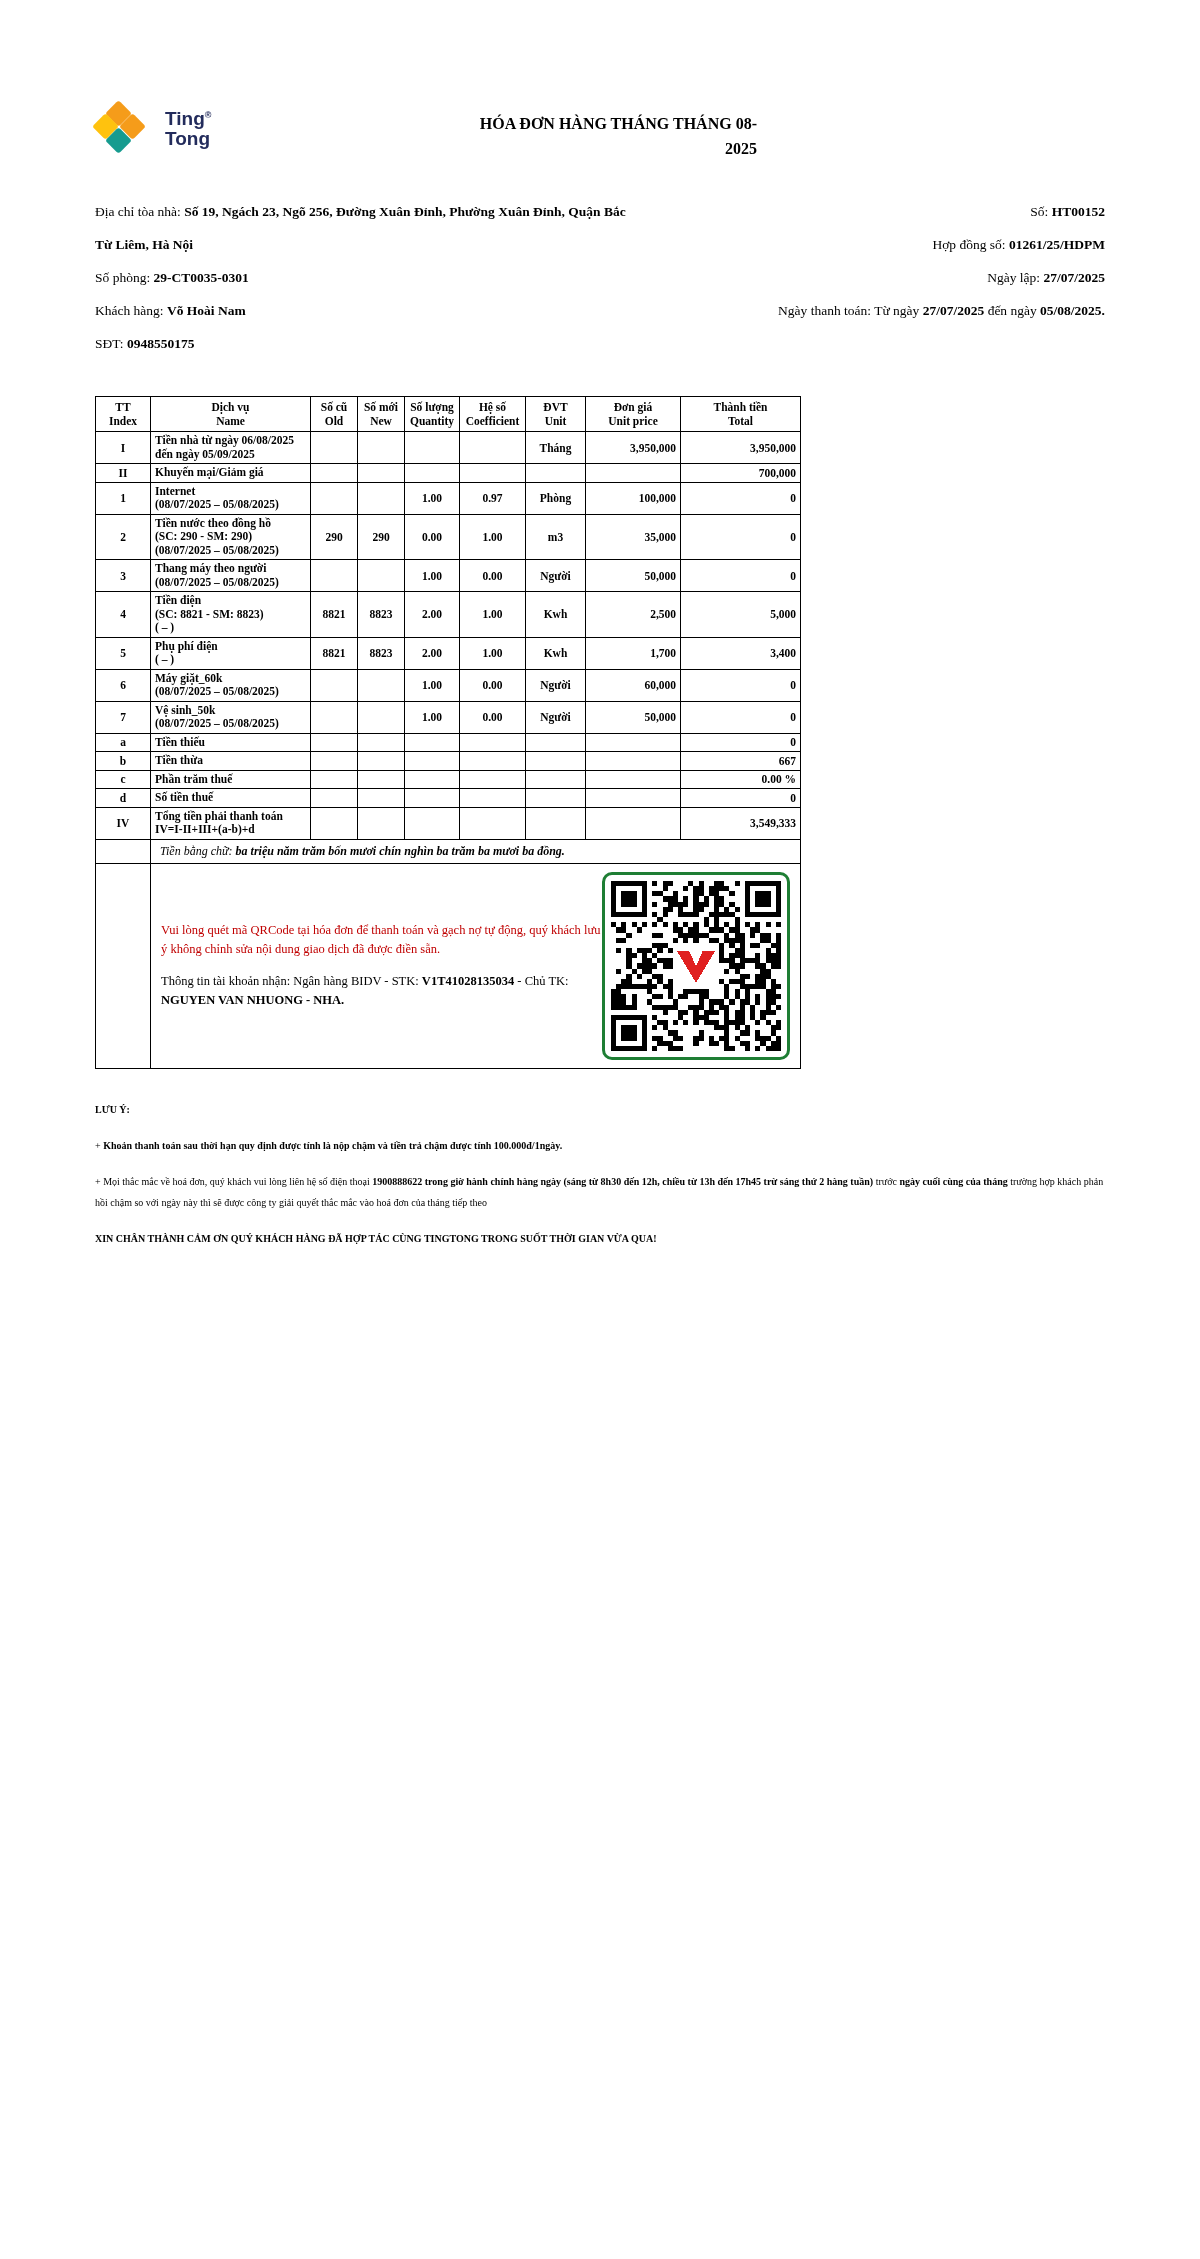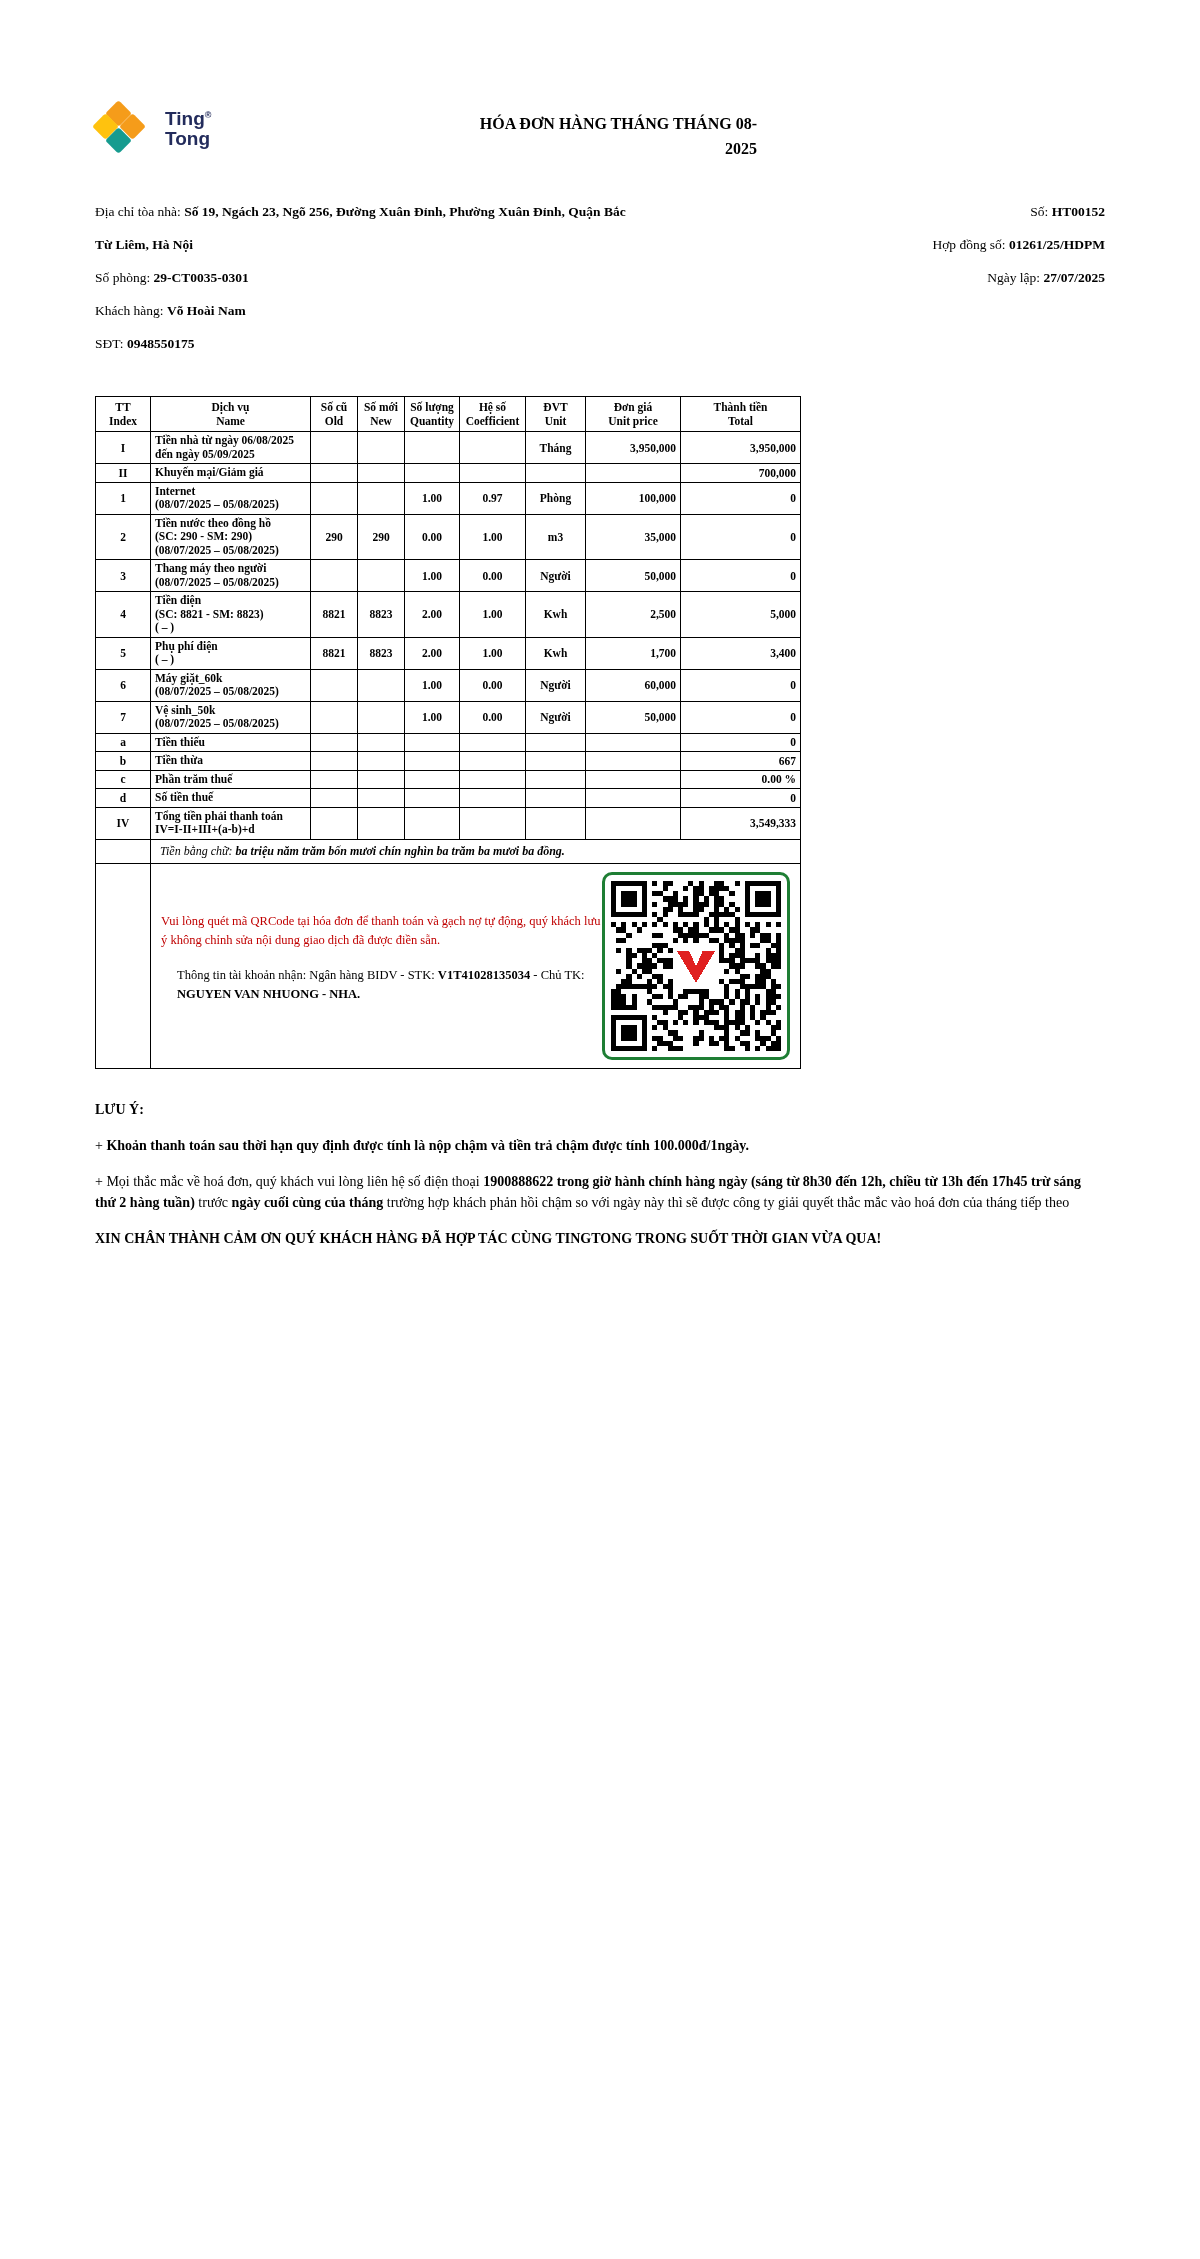--- a/index.html
+++ b/index.html
@@ -42,27 +42,27 @@
   td.c-name { text-align: left; line-height: 13.5px; padding: 3px 4px; }
   td.c-num  { text-align: center; }
   td.c-money{ text-align: right; padding-right: 6px; }
 
   tr.words-row td.words { font-weight: normal; font-style: italic; font-size: 12px; padding: 4px 9px; }
 
   tr.qr-row td.qr-cell { padding: 8px 10px; }
   .qr-flex { display: flex; justify-content: space-between; align-items: center; min-height: 178px; }
   .qr-texts { width: 440px; font-weight: normal; font-size: 12.5px; line-height: 19px; }
   .qr-red { color: var(--accent-red, #C00000); margin: 0 0 13px 0; }
-  .qr-account { margin: 16px; }
+  .qr-account { margin: 0; }
   .qr-box { width: 188px; height: 188px; border: 3px solid var(--qr-green, #1E7E34);
             border-radius: 10px; padding: 6px; background: #fff; flex: 0 0 auto; }
   .qr-box svg { width: 100%; height: 100%; display: block; }
 
   
-  .footer { margin-top: 30px; width: 1010px; font-size: 14px; line-height: 21px; }
+  .footer { margin-top: 30px; width: 1010px; font-size: 10px; line-height: 21px; }
   .footer-heading { font-weight: bold; margin: 0 0 17px 0; }
   .footer p { margin: 0 0 15px 0; }
 </style>
 </head>
 <body>
 
 <div class="content">
 
   <div class="header">
     <div class="logo">
@@ -84,20 +84,21 @@
     <div class="info-left">
         <div><span>Địa chỉ tòa nhà: </span><span class="b">Số 19, Ngách 23, Ngõ 256, Đường Xuân Đỉnh, Phường Xuân Đỉnh, Quận Bắc Từ Liêm, Hà Nội</span></div>
         <div><span>Số phòng: </span><span class="b">29-CT0035-0301</span></div>
         <div><span>Khách hàng: </span><span class="b">Võ Hoài Nam</span></div>
         <div><span>SĐT: </span><span class="b">0948550175</span></div>
       </div>
     <div class="info-right">
         <div><span>Số: </span><span class="b">HT00152</span></div>
         <div><span>Hợp đồng số: </span><span class="b">01261/25/HDPM</span></div>
         <div><span>Ngày lập: </span><span class="b">27/07/2025</span></div>
+        <div><span>Ngày thanh toán: Từ ngày </span><span class="b">27/07/2025</span><span> đến ngày </span><span class="b">05/08/2025.</span></div>
       </div>
   </div>
 
   <table class="invoice">
     <colgroup>
       <col style="width:55px">
         <col style="width:160px">
         <col style="width:47px">
       <col style="width:47px">
         <col style="width:55px">

